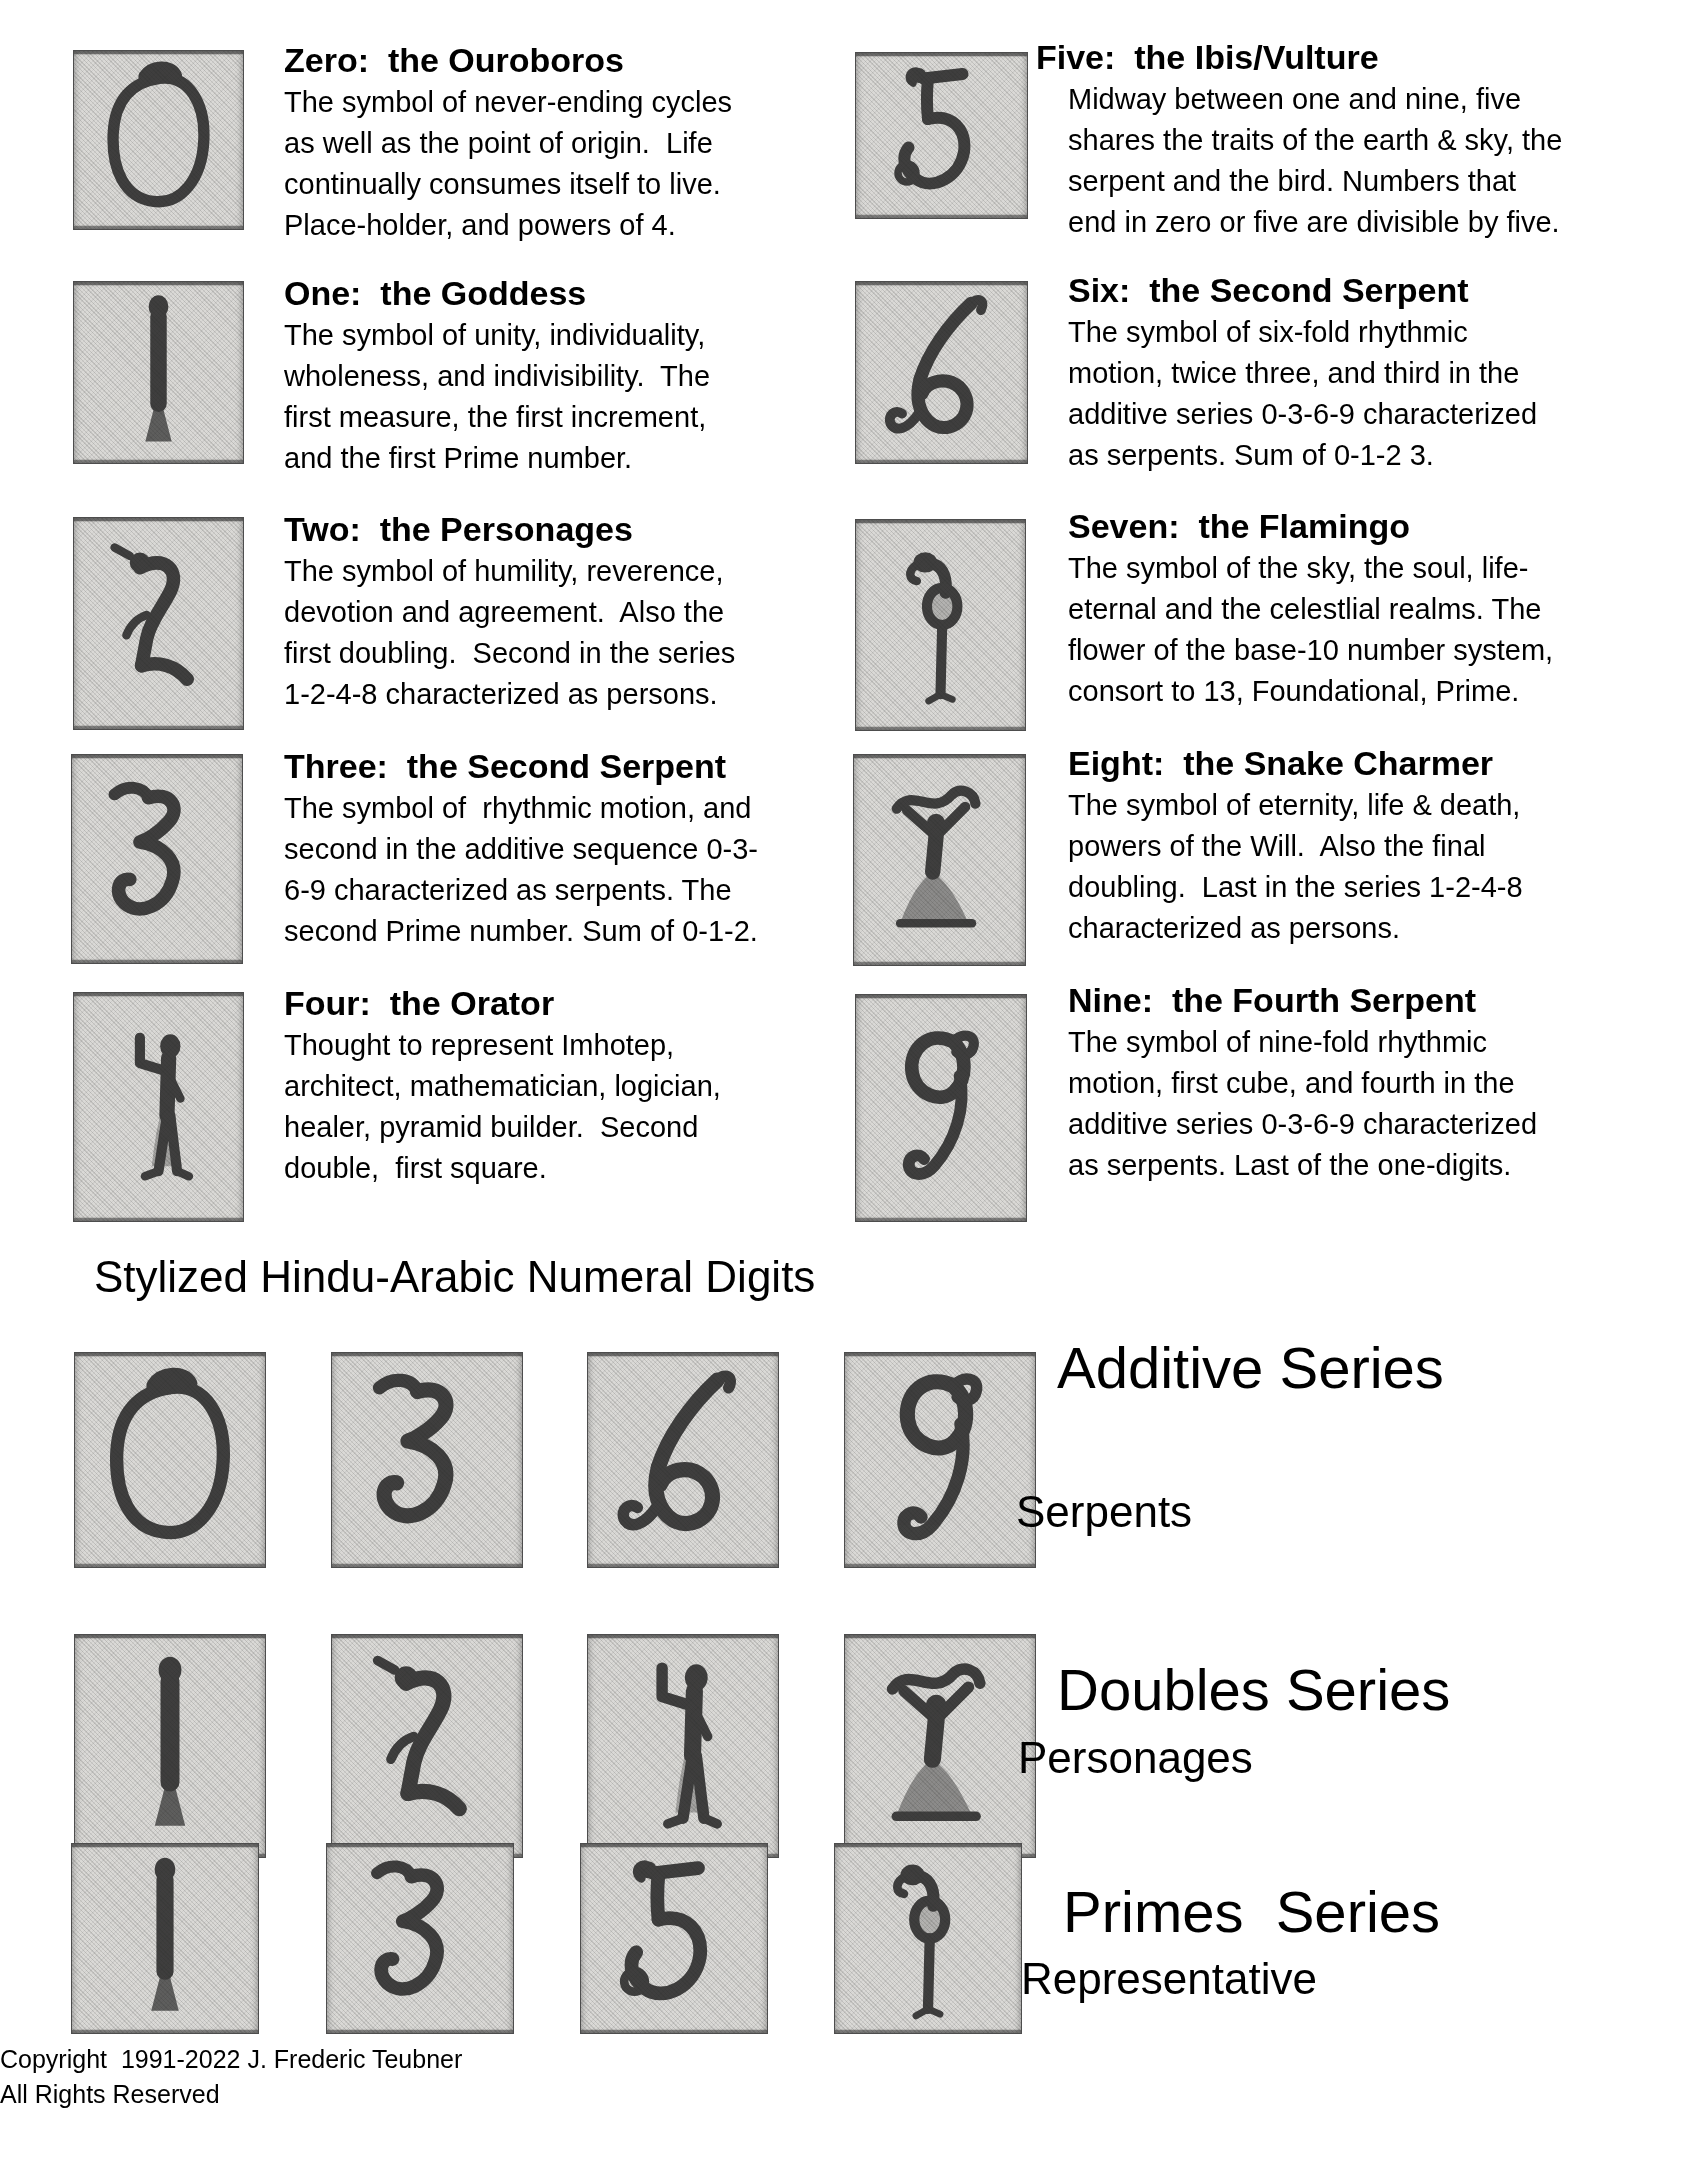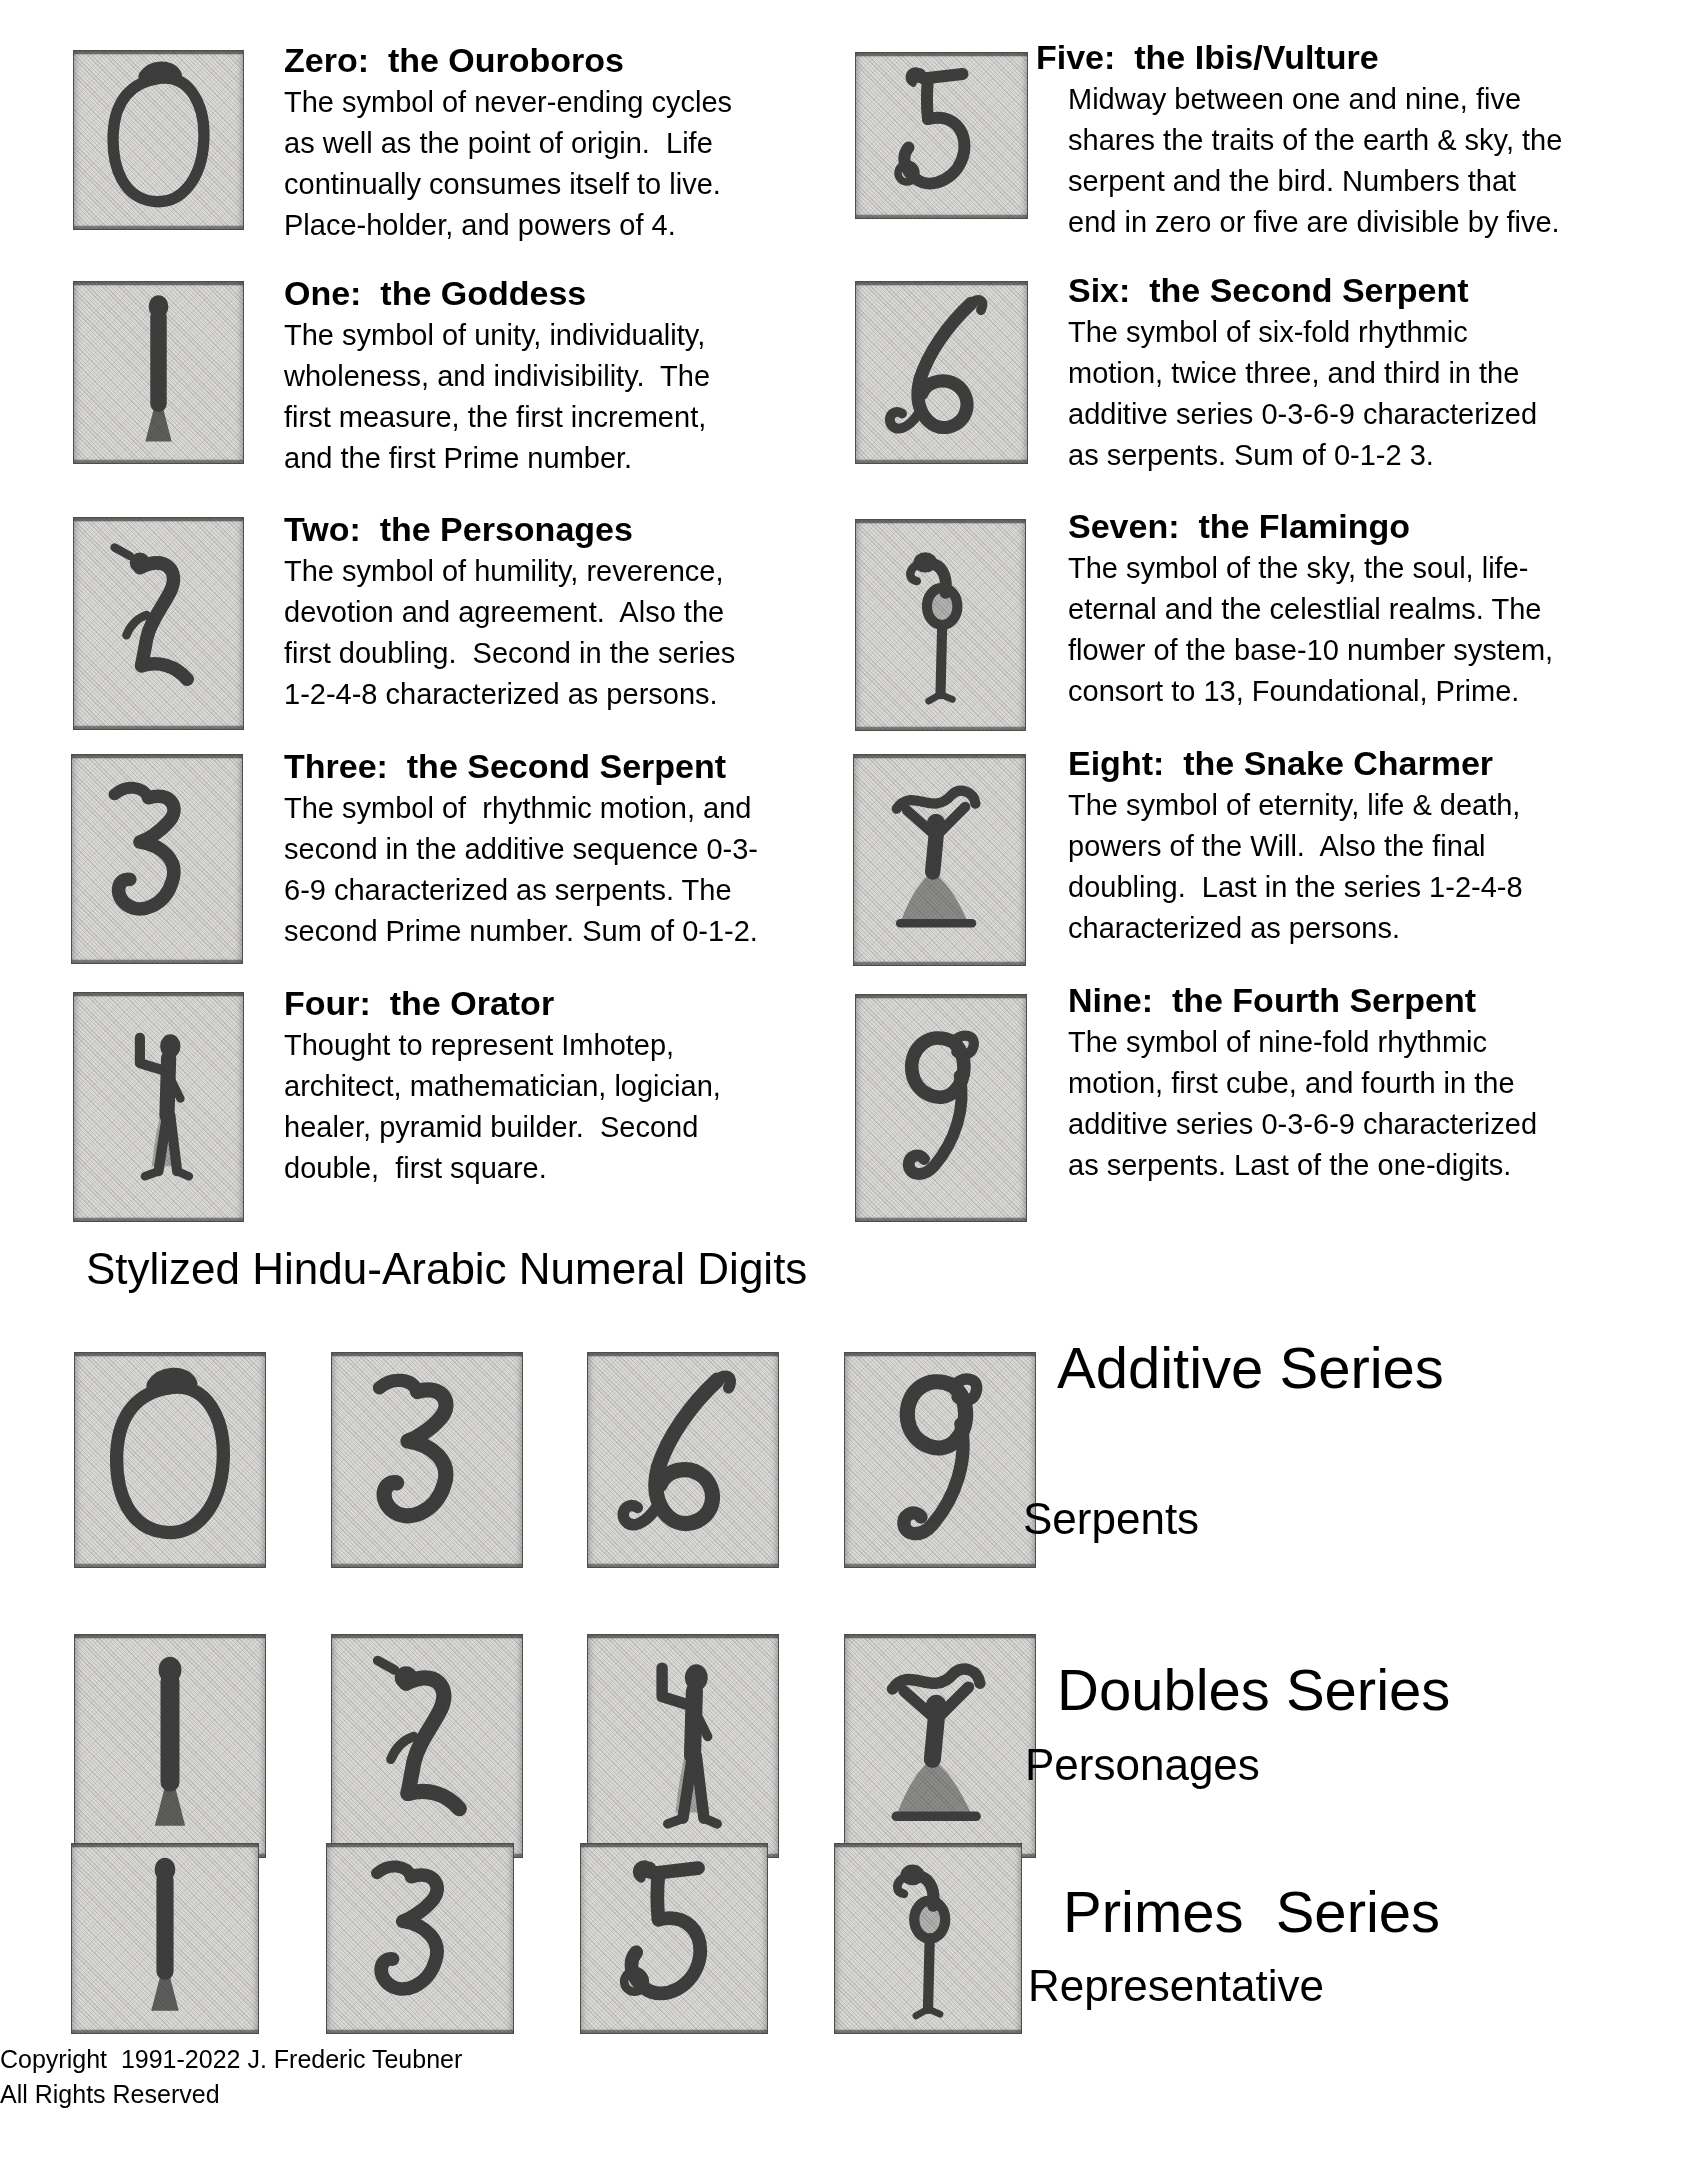--- a/index.html
+++ b/index.html
@@ -31,31 +31,31 @@
     position:absolute; margin:0;
     font-size:34px; font-weight:bold; line-height:38px;
     white-space:pre-wrap;
   }
   .ebody {
     position:absolute; margin:0;
     font-size:29px; font-weight:normal; line-height:41px;
     white-space:pre-wrap;
   }
   .section-heading {
-    position:absolute; margin:0;
+    position:absolute; margin:8px;
     font-size:44px; font-weight:normal; line-height:48px;
     white-space:pre-wrap;
   }
   .series-label {
     position:absolute; margin:0;
     font-size:58px; font-weight:normal; line-height:64px;
     white-space:pre-wrap;
   }
   .series-sublabel {
-    position:absolute; margin:9px;
+    position:absolute; margin:2px;
     font-size:44px; font-weight:normal; line-height:48px;
     white-space:pre-wrap;
   }
   .copyright {
     position:absolute; left:0; width:1682px;
     margin:0; text-align:left;
     font-size:25px; line-height:34px;
     white-space:pre-wrap;
   }
 </style>

